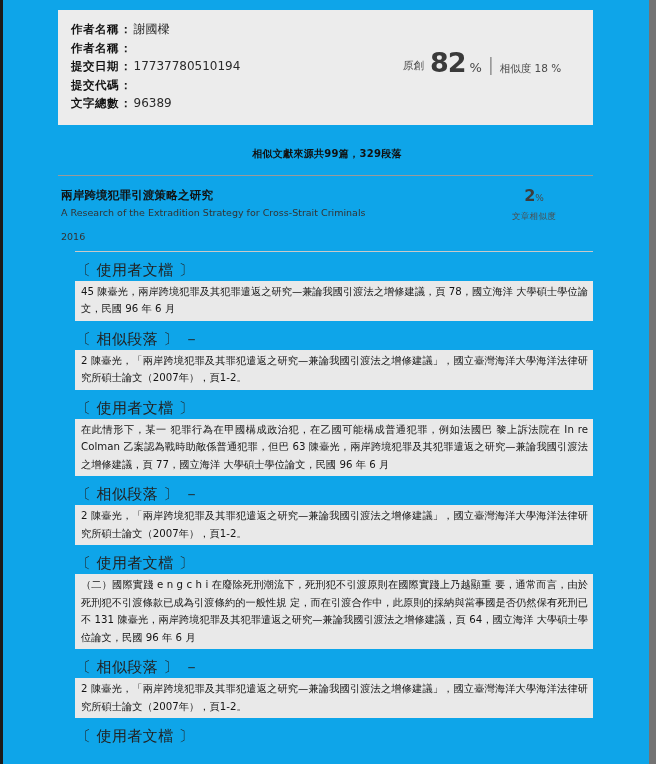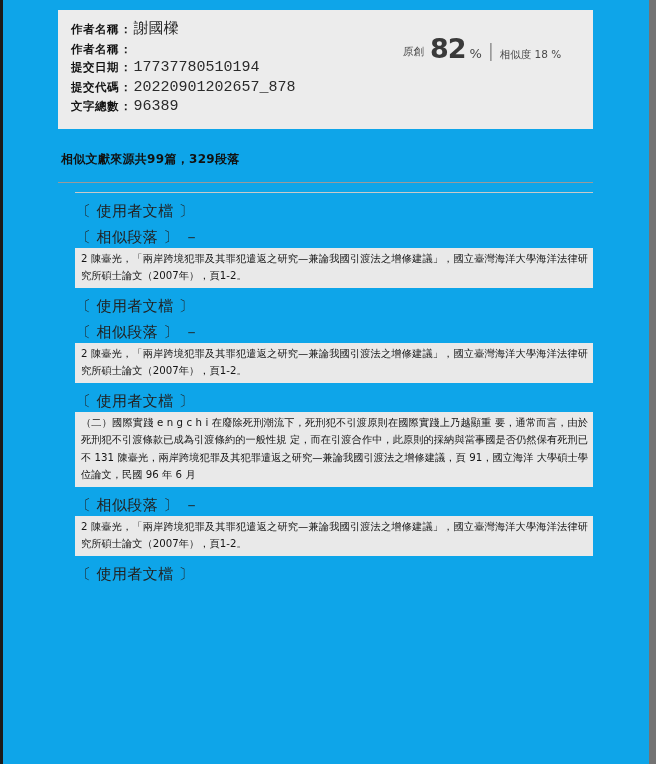--- a/index.html
+++ b/index.html
@@ -55,29 +55,28 @@
     font-size: 11.5px;
     letter-spacing: .5px;
     color: #141414;
   }
   .meta-colon {
     font-weight: bold;
     font-size: 11.5px;
     padding: 0 2px 0 1px;
   }
   .meta-value {
-    font-size: 15px;
+    font-size: 12px;
     color: #2a2a2a;
-    font-family: Liberation Mono, monospace;
   }
 
   .score-box {
     position: absolute;
     left: 345px;
-    top: 25px;
+    top: 39px;
     display: flex;
     align-items: baseline;
     white-space: nowrap;
   }
   .score-tag {
     font-size: 10.5px;
     color: #4a4a4a;
     margin-right: 6px;
     position: relative;
     top: -3px;
@@ -101,25 +100,26 @@
     position: relative;
     top: -1px;
   }
   .score-sim {
     font-size: 10.5px;
     color: #4a4a4a;
   }
 
   
   .sources-heading {
-    font-size: 12px;
+    font-size: 10px;
     font-weight: bold;
     color: #111;
     margin: 22px 0 0 3px;
     letter-spacing: .3px;
+    text-align: center;
   }
 
   .rule {
     border: 0;
     border-top: 1px solid #9a9a9a;
     margin: 14px 0 0 0;
   }
 
   
   .source-head {
@@ -233,21 +233,20 @@
           <span class="meta-colon">：</span>
         </div>
         <div class="meta-row">
           <span class="meta-label">提交日期</span>
           <span class="meta-colon">：</span>
           <span class="meta-value">17737780510194</span>
         </div>
         <div class="meta-row">
           <span class="meta-label">提交代碼</span>
           <span class="meta-colon">：</span>
-          <span class="meta-value">20220901202657_878</span>
         </div>
         <div class="meta-row">
           <span class="meta-label">文字總數</span>
           <span class="meta-colon">：</span>
           <span class="meta-value">96389</span>
         </div>
       </div>
 
       <div class="score-box">
         <span class="score-tag">原創</span>
@@ -255,47 +254,65 @@
         <span class="score-pct">%</span>
         <span class="score-sep">|</span>
         <span class="score-sim">相似度 18 %</span>
       </div>
     </div>
 
     <div class="sources-heading">相似文獻來源共99篇，329段落</div>
 
     <hr class="rule">
 
+    <div class="source-head">
+      <div class="src-title-zh">兩岸跨境犯罪引渡策略之研究</div>
+      <div class="src-title-en">A Research of the Extradition Strategy for Cross-Strait Criminals</div>
+      <div class="src-year">2016</div>
+
+      <div class="src-pct-box">
+        <div>
+          <span class="src-pct-num">2</span><span class="src-pct-sign">%</span>
+        </div>
+        <div class="src-pct-label">文章相似度</div>
+      </div>
+    </div>
 
 
     <hr class="rule-thin">
 
     <div class="blocks">
         <div class="block">
           <div class="block-label">〔 使用者文檔 〕</div>
+          <div class="block-text-wrap">
+            <p>45 陳臺光，兩岸跨境犯罪及其犯罪遣返之研究—兼論我國引渡法之增修建議，頁 78，國立海洋 大學碩士學位論文，民國 96 年 6 月</p>
+          </div>
         </div>
         <div class="block">
           <div class="block-label">〔 相似段落 〕 <span class="dash">－</span></div>
           <div class="block-text-wrap">
             <p>2 陳臺光，「兩岸跨境犯罪及其罪犯遣返之研究—兼論我國引渡法之增修建議」，國立臺灣海洋大學海洋法律研究所碩士論文（2007年），頁1-2。</p>
           </div>
         </div>
         <div class="block">
           <div class="block-label">〔 使用者文檔 〕</div>
+          <div class="block-text-wrap">
+            <p>在此情形下，某一 犯罪行為在甲國構成政治犯，在乙國可能構成普通犯罪，例如法國巴 黎上訴法院在 In re Colman 乙案認為戰時助敵係普通犯罪，但巴 63 陳臺光，兩岸跨境犯罪及其犯罪遣返之研究—兼論我國引渡法之增修建議，頁 77，國立海洋 大學碩士學位論文，民國 96 年 6 月</p>
+          </div>
         </div>
         <div class="block">
           <div class="block-label">〔 相似段落 〕 <span class="dash">－</span></div>
           <div class="block-text-wrap">
             <p>2 陳臺光，「兩岸跨境犯罪及其罪犯遣返之研究—兼論我國引渡法之增修建議」，國立臺灣海洋大學海洋法律研究所碩士論文（2007年），頁1-2。</p>
           </div>
         </div>
         <div class="block">
           <div class="block-label">〔 使用者文檔 〕</div>
           <div class="block-text-wrap">
-            <p>（二）國際實踐 e n g c h i 在廢除死刑潮流下，死刑犯不引渡原則在國際實踐上乃越顯重 要，通常而言，由於死刑犯不引渡條款已成為引渡條約的一般性規 定，而在引渡合作中，此原則的採納與當事國是否仍然保有死刑已不 131 陳臺光，兩岸跨境犯罪及其犯罪遣返之研究—兼論我國引渡法之增修建議，頁 91，國立海洋 大學碩士學位論文，民國 96 年 6 月</p>
+            <p>（二）國際實踐 e n g c h i 在廢除死刑潮流下，死刑犯不引渡原則在國際實踐上乃越顯重 要，通常而言，由於死刑犯不引渡條款已成為引渡條約的一般性規 定，而在引渡合作中，此原則的採納與當事國是否仍然保有死刑已不 131 陳臺光，兩岸跨境犯罪及其犯罪遣返之研究—兼論我國引渡法之增修建議，頁 64，國立海洋 大學碩士學位論文，民國 96 年 6 月</p>
           </div>
         </div>
         <div class="block">
           <div class="block-label">〔 相似段落 〕 <span class="dash">－</span></div>
           <div class="block-text-wrap">
             <p>2 陳臺光，「兩岸跨境犯罪及其罪犯遣返之研究—兼論我國引渡法之增修建議」，國立臺灣海洋大學海洋法律研究所碩士論文（2007年），頁1-2。</p>
           </div>
         </div>
         <div class="block">
           <div class="block-label">〔 使用者文檔 〕</div>

